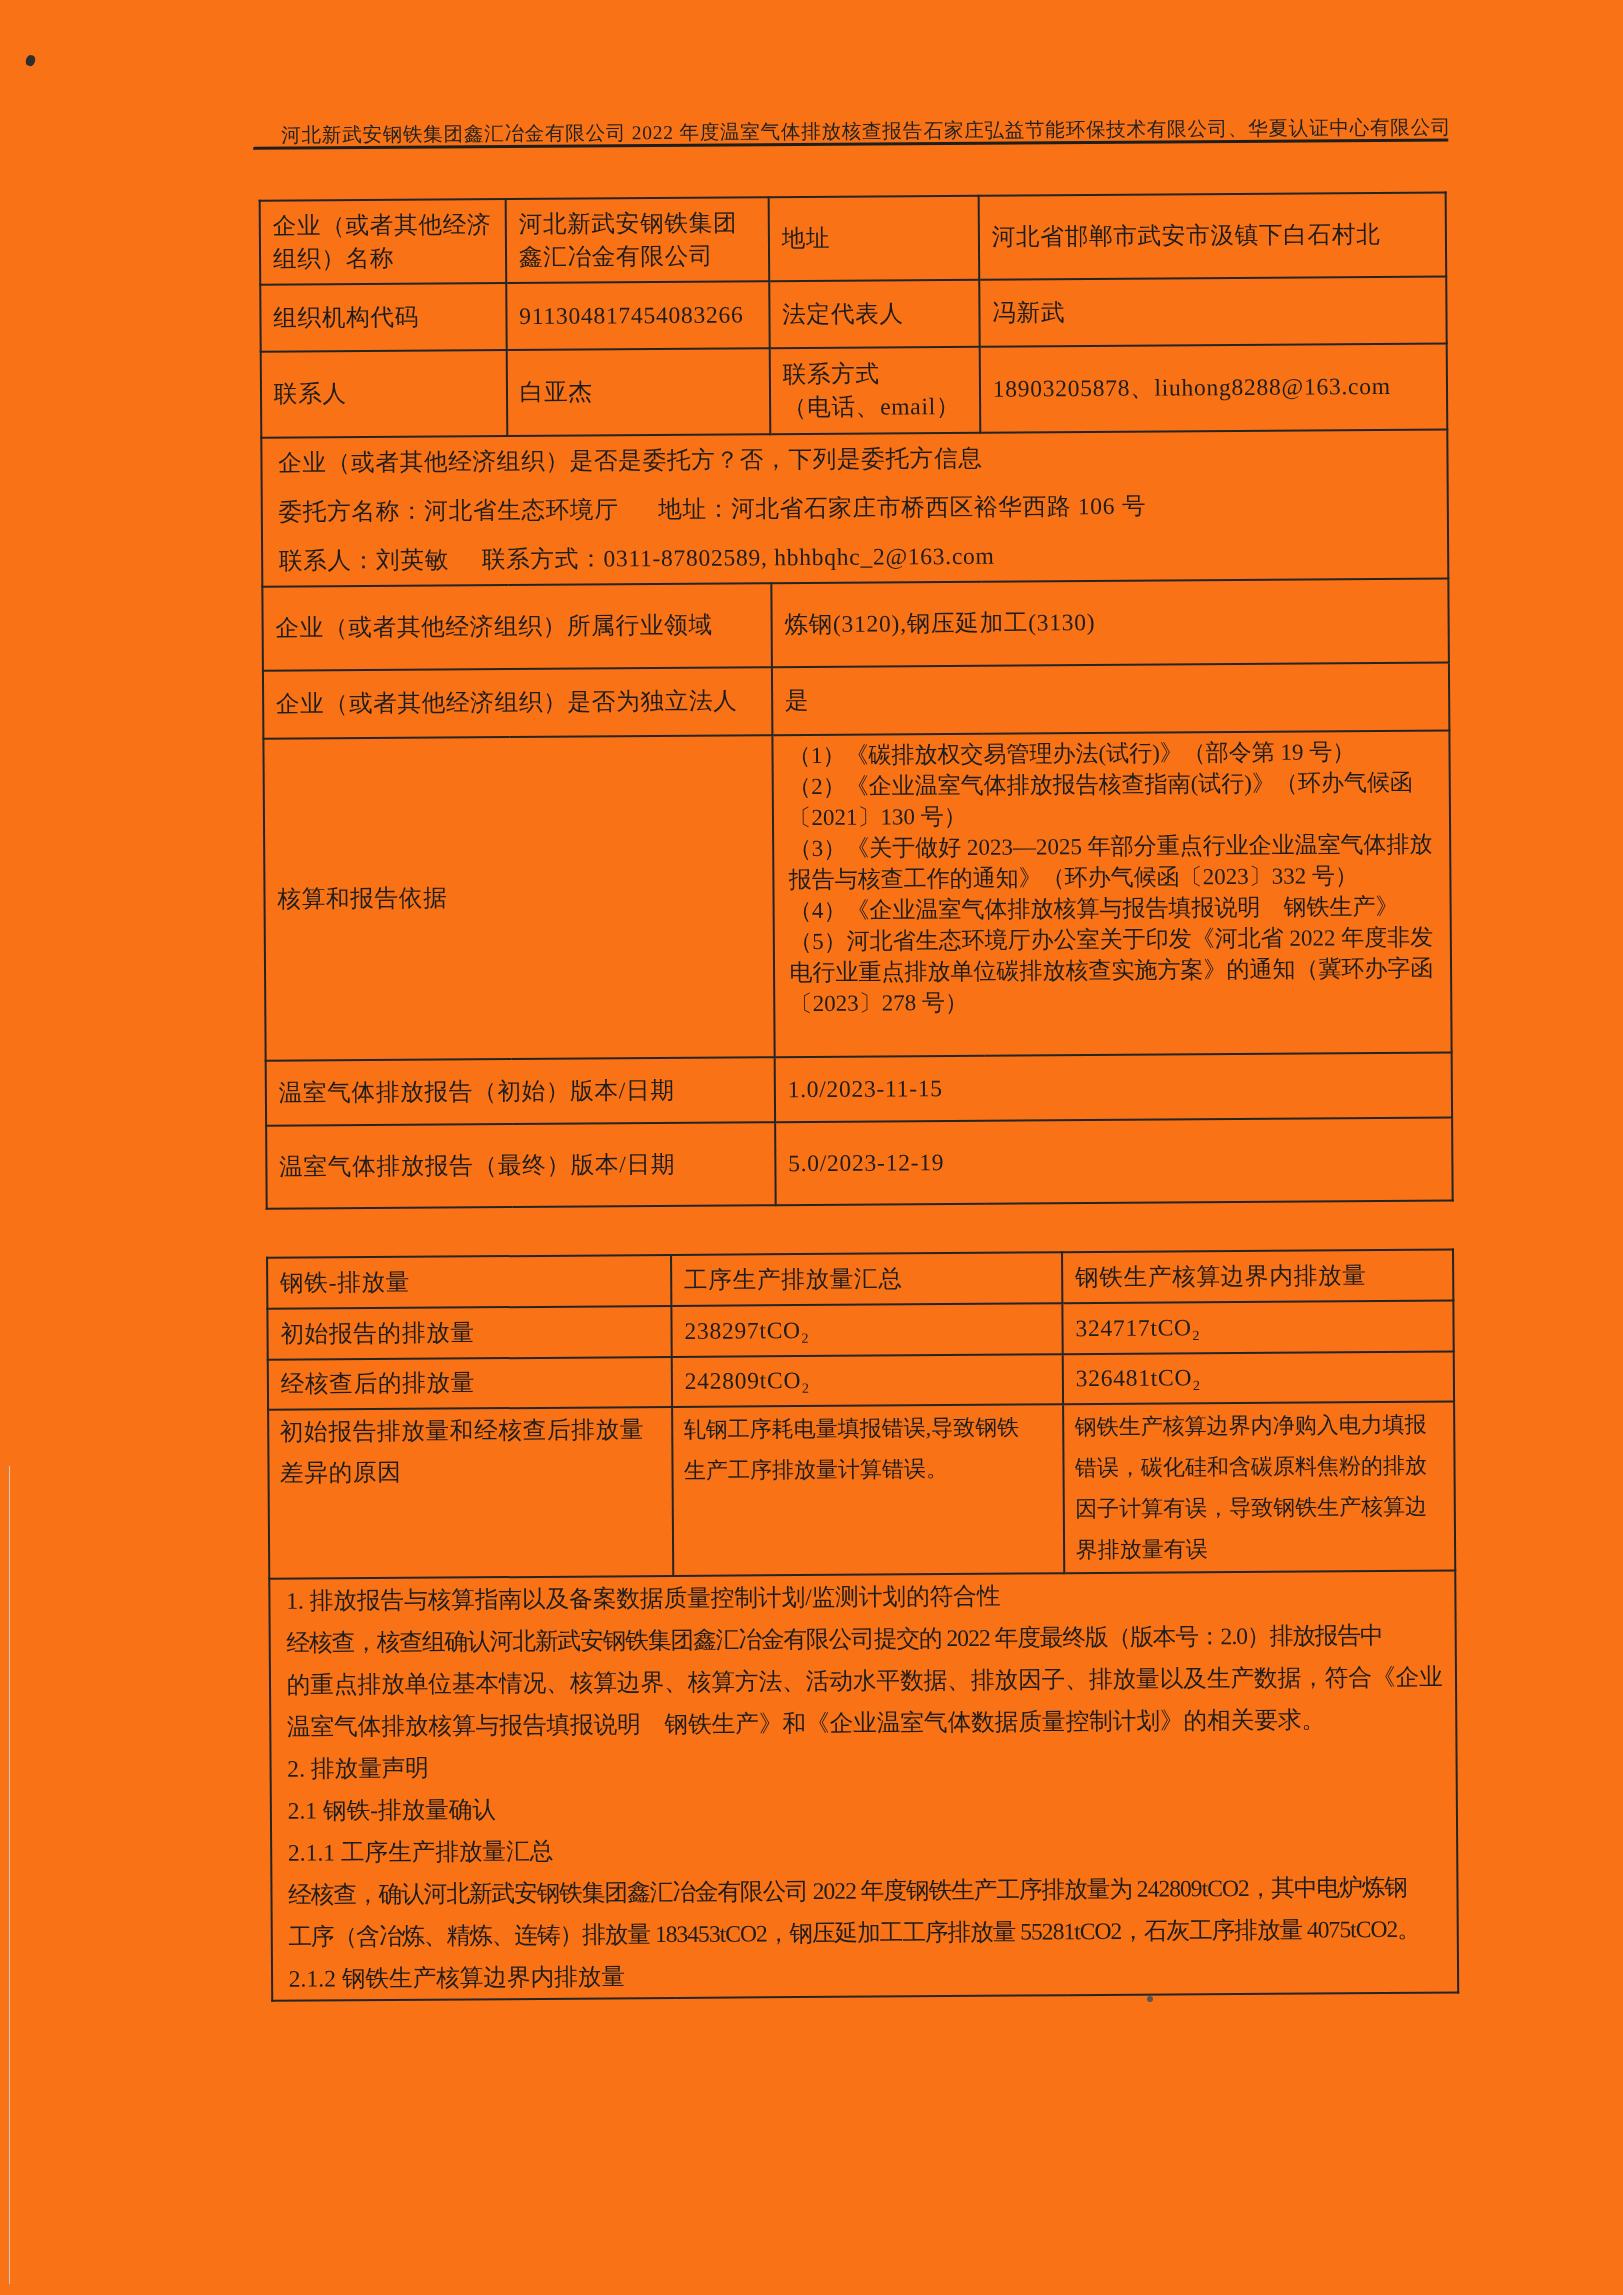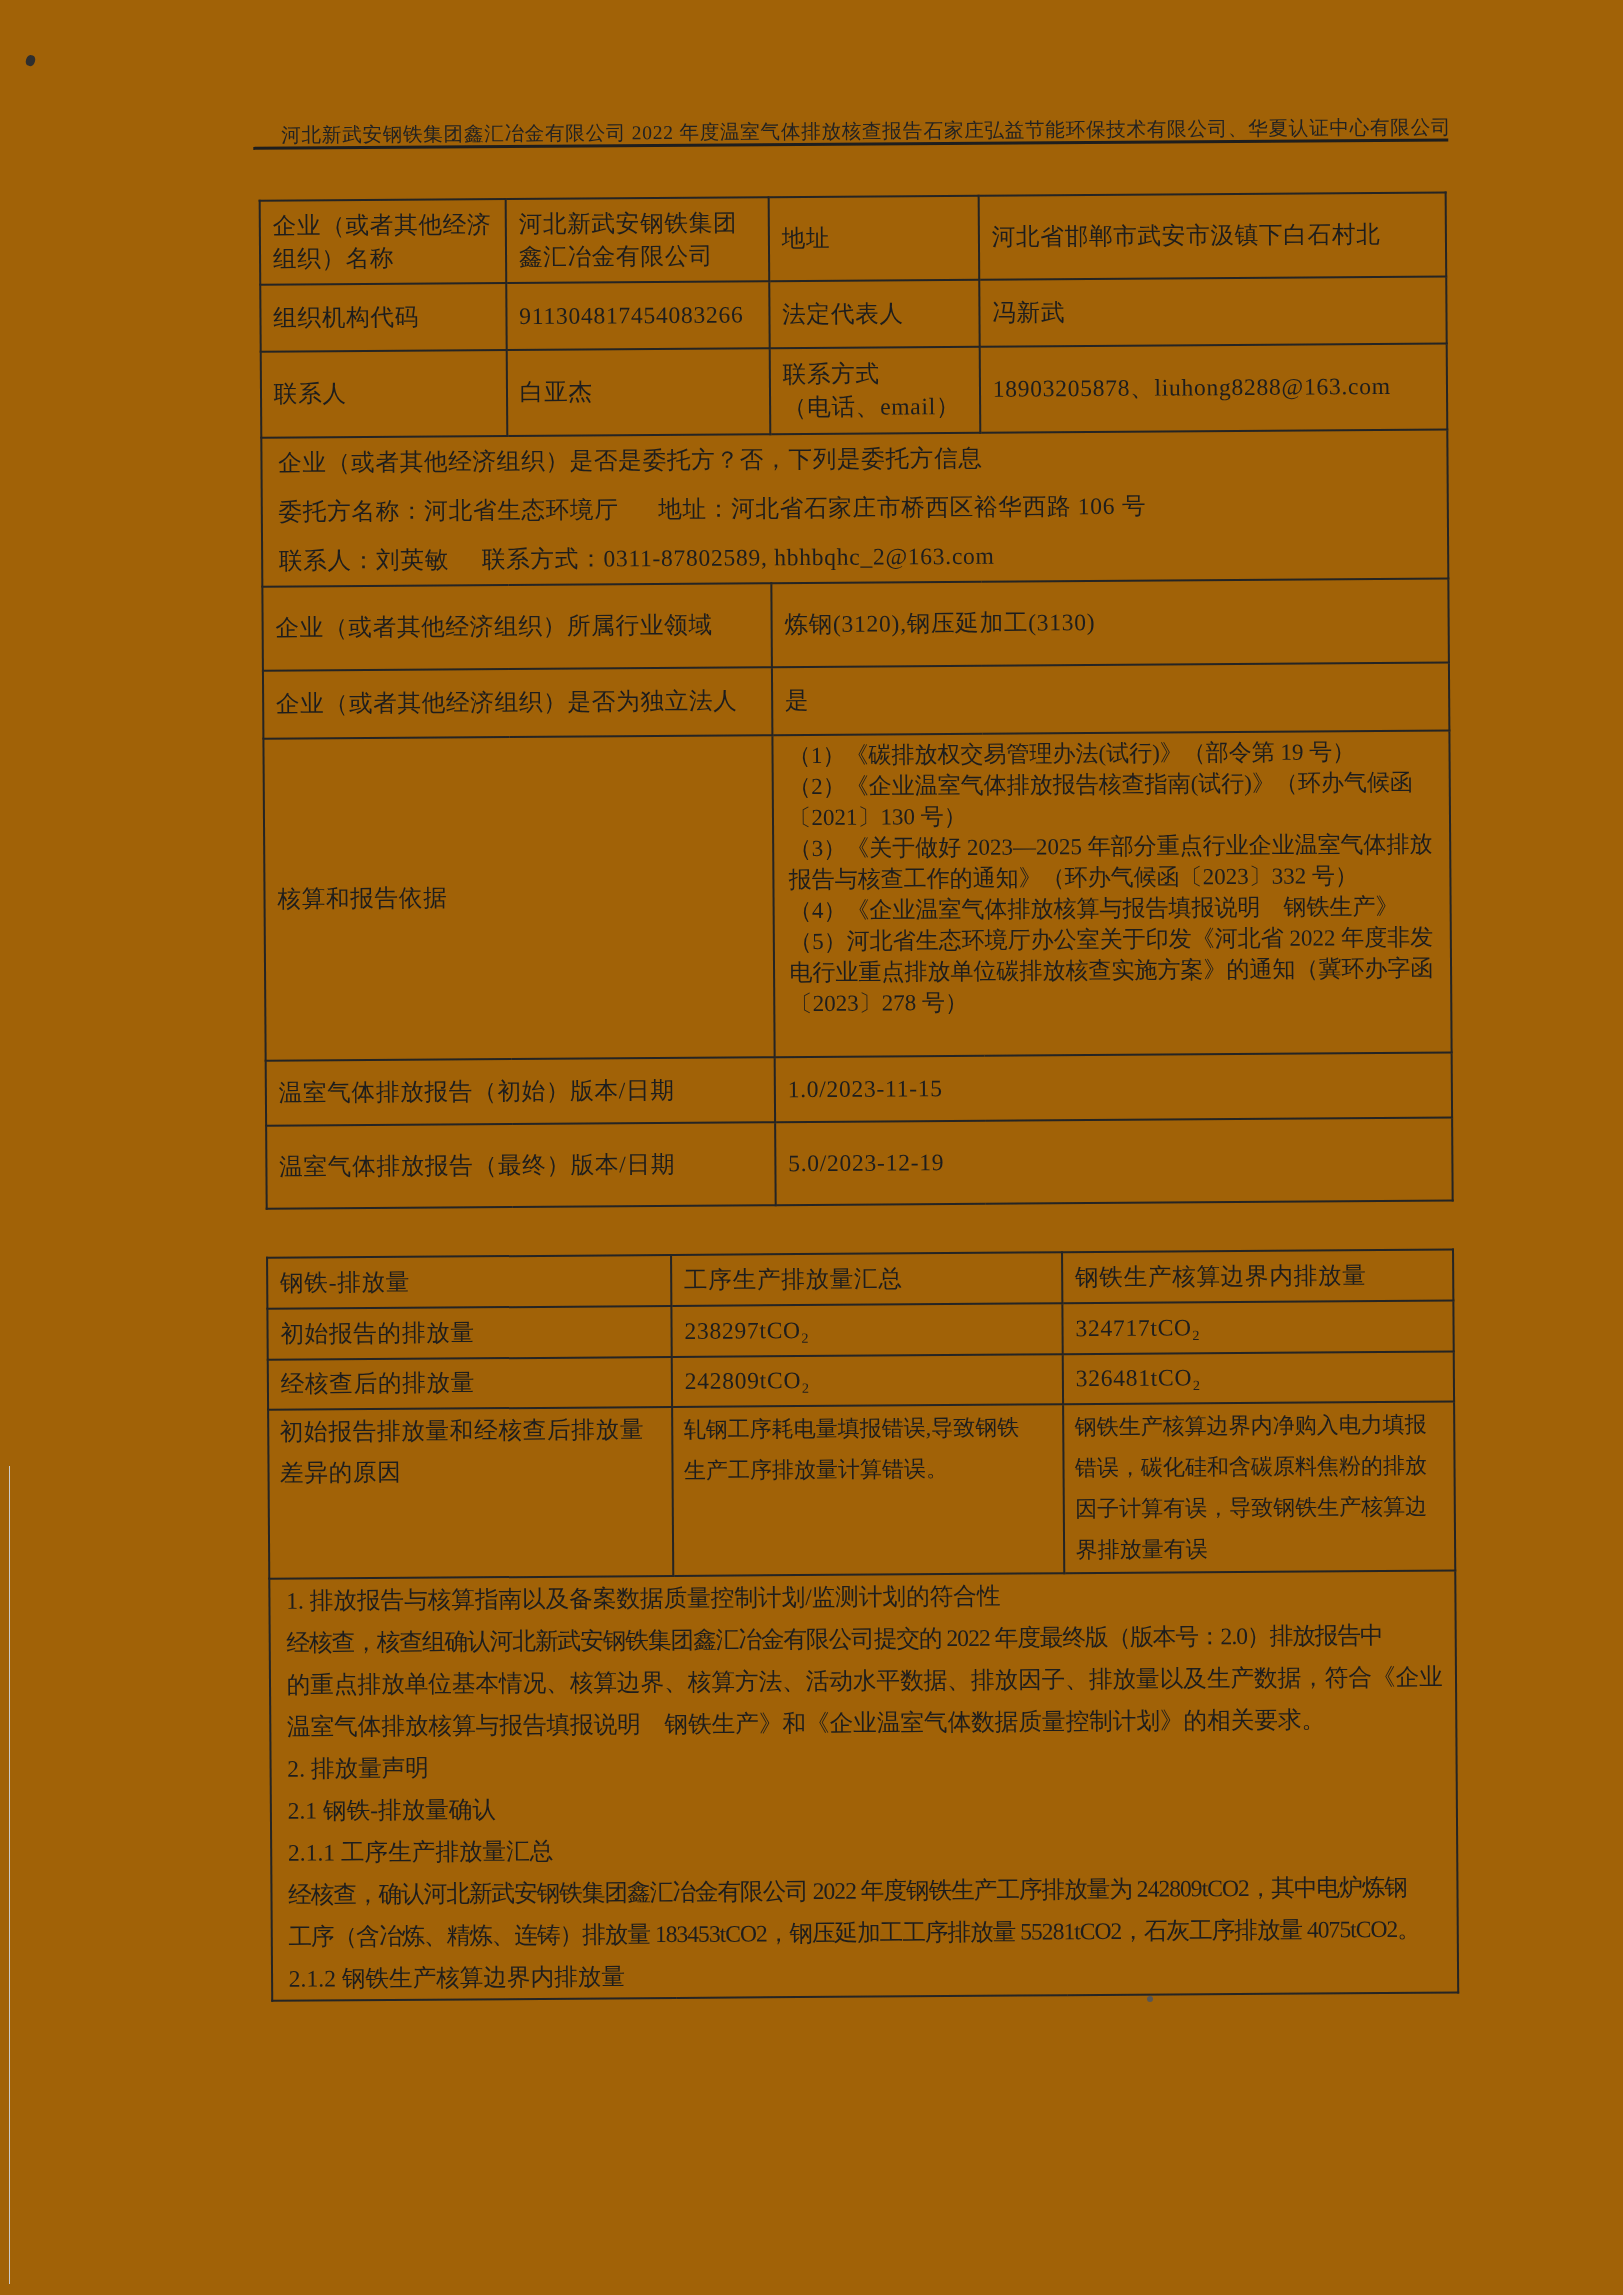--- a/index.html
+++ b/index.html
@@ -1,19 +1,19 @@
 <!DOCTYPE html>
 <html style="font-size:10.5px"><head>
 <meta charset="utf-8">
 <style>
   html,body{margin:0;padding:0;background:#ffffff;}
   .page{
     position:relative;
     width:1623px;height:2295px;
-    background:#a16207;
+    background:#f97316;
     overflow:hidden;
     font-family:"Liberation Serif","DejaVu Serif",serif;
     color:#1d1d1d;
   }
   #sheet{position:absolute;inset:0;transform:rotate(-0.4deg);transform-origin:50% 42%;}
 
   
   .hdr{position:absolute;top:118px;font-size:19.6px;letter-spacing:0.7px;white-space:nowrap;color:#222;}
   .hdr-left{left:287px;}
   .hdr-right{right:166px;}

